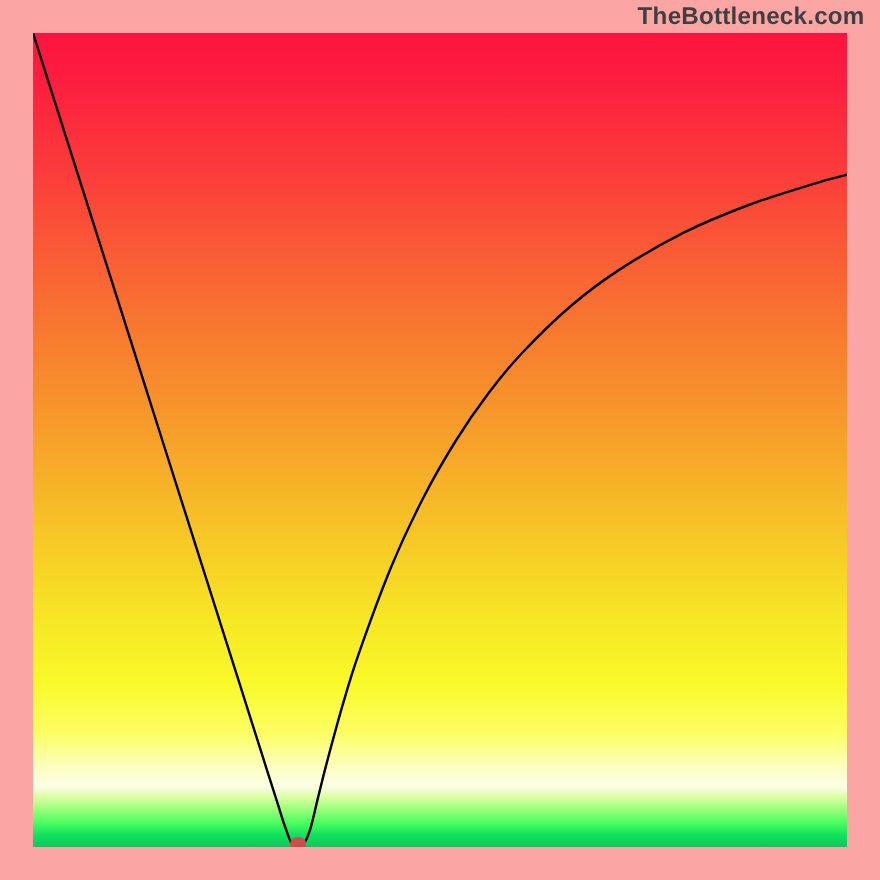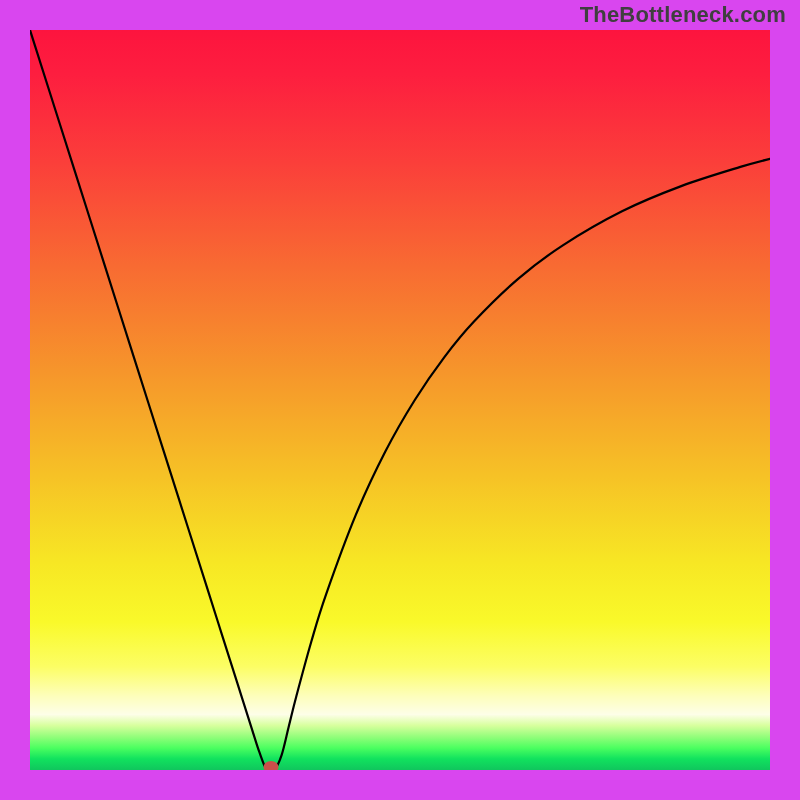--- a/index.html
+++ b/index.html
@@ -8,21 +8,21 @@
     width: 800px;
     height: 800px;
     background: #000;
     font-family: Arial, Helvetica, sans-serif;
     overflow: hidden;
   }
   .frame {
     position: relative;
     width: 800px;
     height: 800px;
-    background: #d946ef;
+    background: #fca5a5;
   }
   .watermark {
     position: absolute;
     top: 2px;
     right: 14px;
     color: #3f3f3f;
     font-size: 22px;
     font-weight: 600;
     letter-spacing: 0.2px;
     user-select: none;

